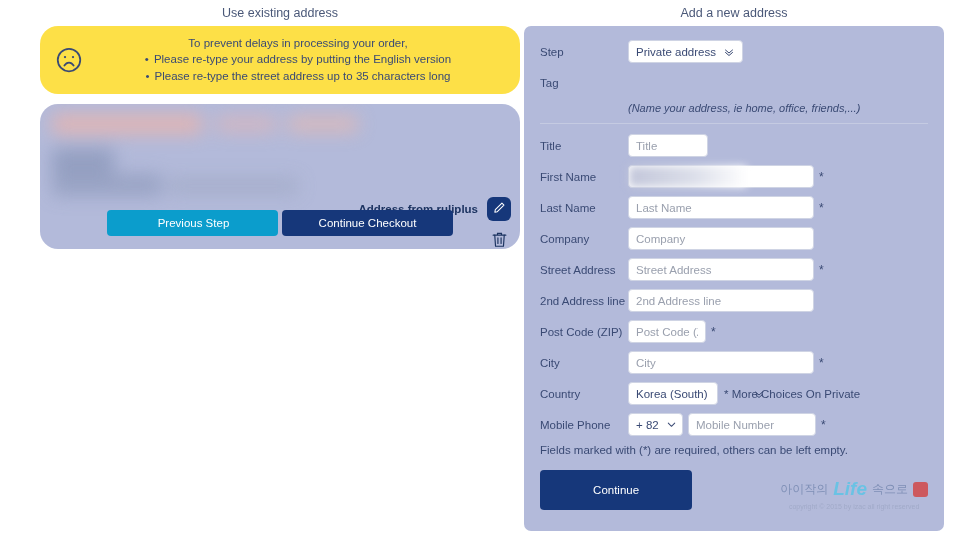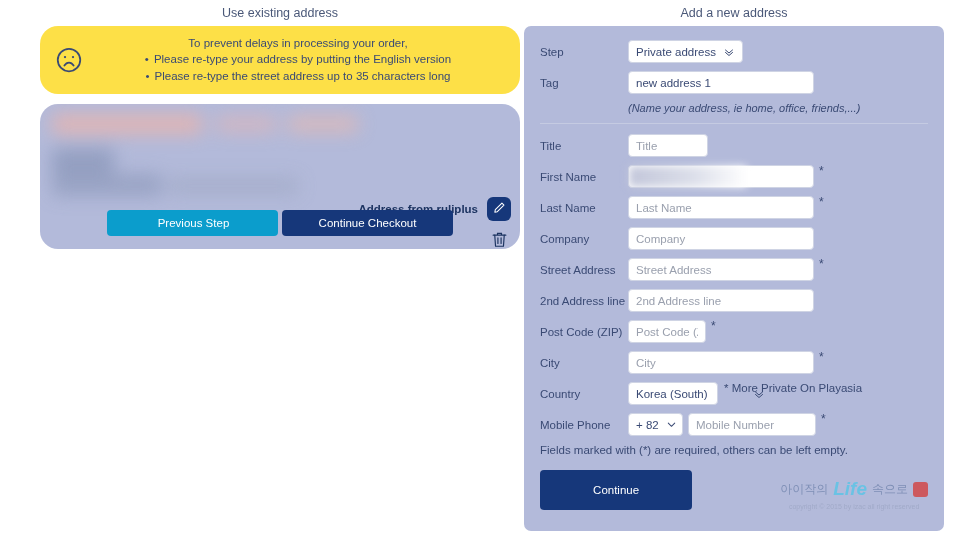--- a/index.html
+++ b/index.html
@@ -135,21 +135,21 @@
     align-items: center;
     margin-bottom: 8px;
     min-height: 23px;
   }
   .flabel {
     width: 88px;
     flex: 0 0 88px;
     font-size: 11.5px;
     color: #3a4a74;
   }
-  .fctl { display: flex; }
+  .fctl { display: flex; align-items: center; }
   .fin {
     height: 23px;
     background: #ffffff;
     border: 1px solid #cfd4e4;
     border-radius: 4px;
     font-size: 11.5px;
     font-family: "Liberation Sans", sans-serif;
     color: #3a4a74;
     padding: 0 7px;
     outline: none;
@@ -342,23 +342,20 @@
               <path d="M5 8l7 6 7-6"></path>
                 <path d="M5 13l7 6 7-6"></path>
             </svg>
           </span>
         </div>
       </div>
     </div>
 
     <div class="frow">
       <div class="flabel">Tag</div>
-      <div class="fctl">
-        <input class="fin w-full" type="text" value="new address 1" style="">
-      </div>
     </div>
 
     <div class="hint">(Name your address, ie home, office, friends,...)</div>
 
     <div class="divider"></div>
 
     <div id="fields-host">
         <div class="frow">
           <div class="flabel">Title</div>
           <div class="fctl">
@@ -419,21 +416,21 @@
       <div class="fctl">
         <div class="sel w-country">
           <span>Korea (South)</span>
           <span class="chev">
             <svg viewBox="0 0 24 24" width="12" height="12" fill="none" stroke="currentColor" stroke-width="2" stroke-linecap="round" stroke-linejoin="round">
               <path d="M5 8l7 6 7-6"></path>
                 <path d="M5 13l7 6 7-6"></path>
             </svg>
           </span>
         </div>
-        <span class="more-choices">* More Private On Playasia</span>
+        <span class="more-choices">* More Choices On Private</span>
       </div>
     </div>
 
     <div class="frow">
       <div class="flabel">Mobile Phone</div>
       <div class="fctl">
         <div class="sel w-cc">
           <span>+ 82</span>
           <span class="chev">
             <svg viewBox="0 0 24 24" width="11" height="11" fill="none" stroke="currentColor" stroke-width="2.2" stroke-linecap="round" stroke-linejoin="round">

